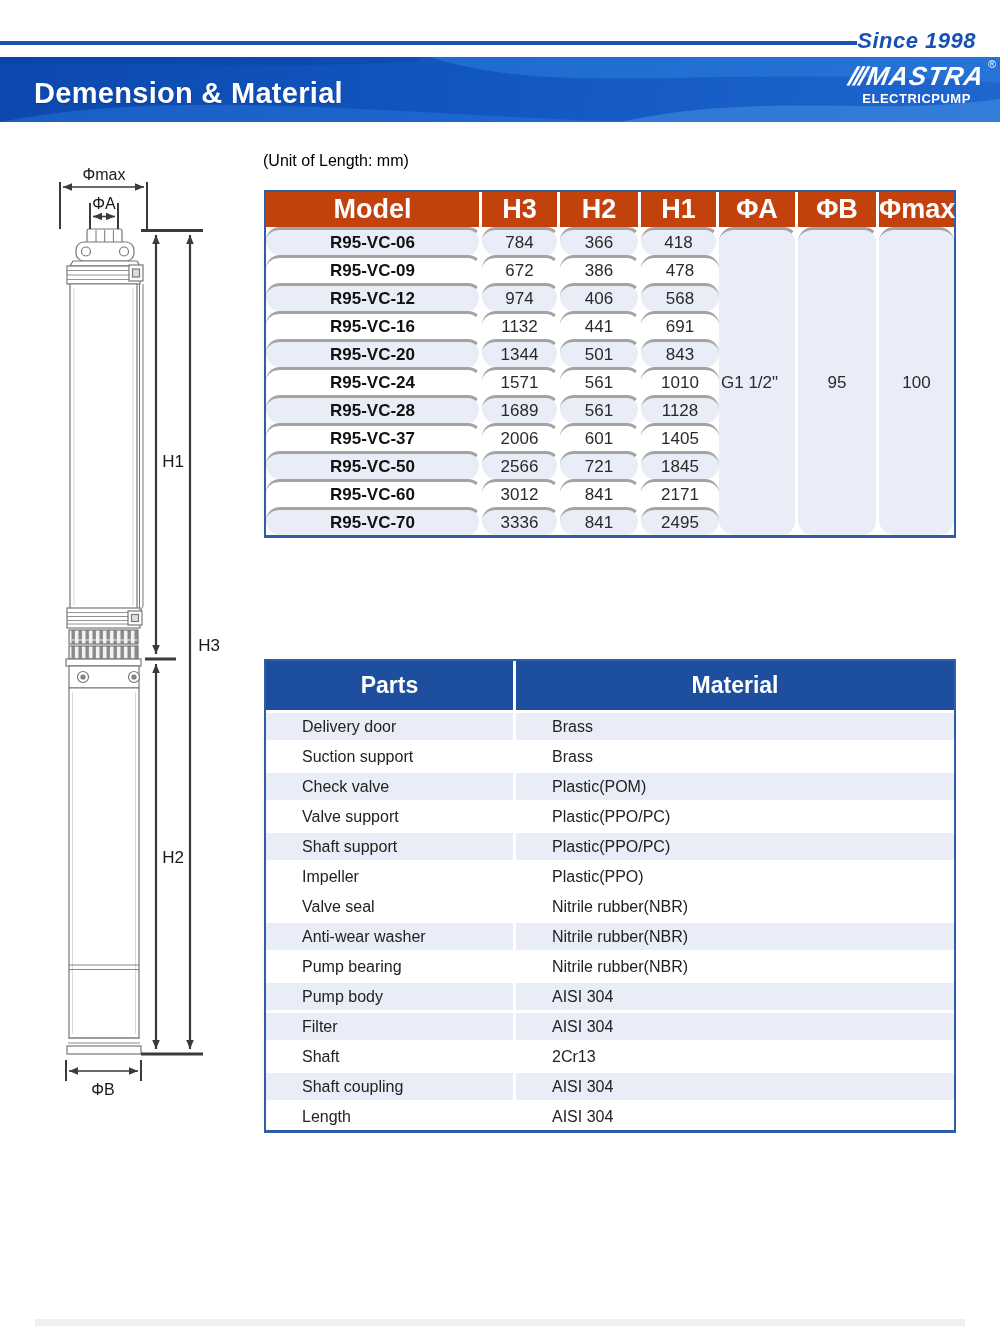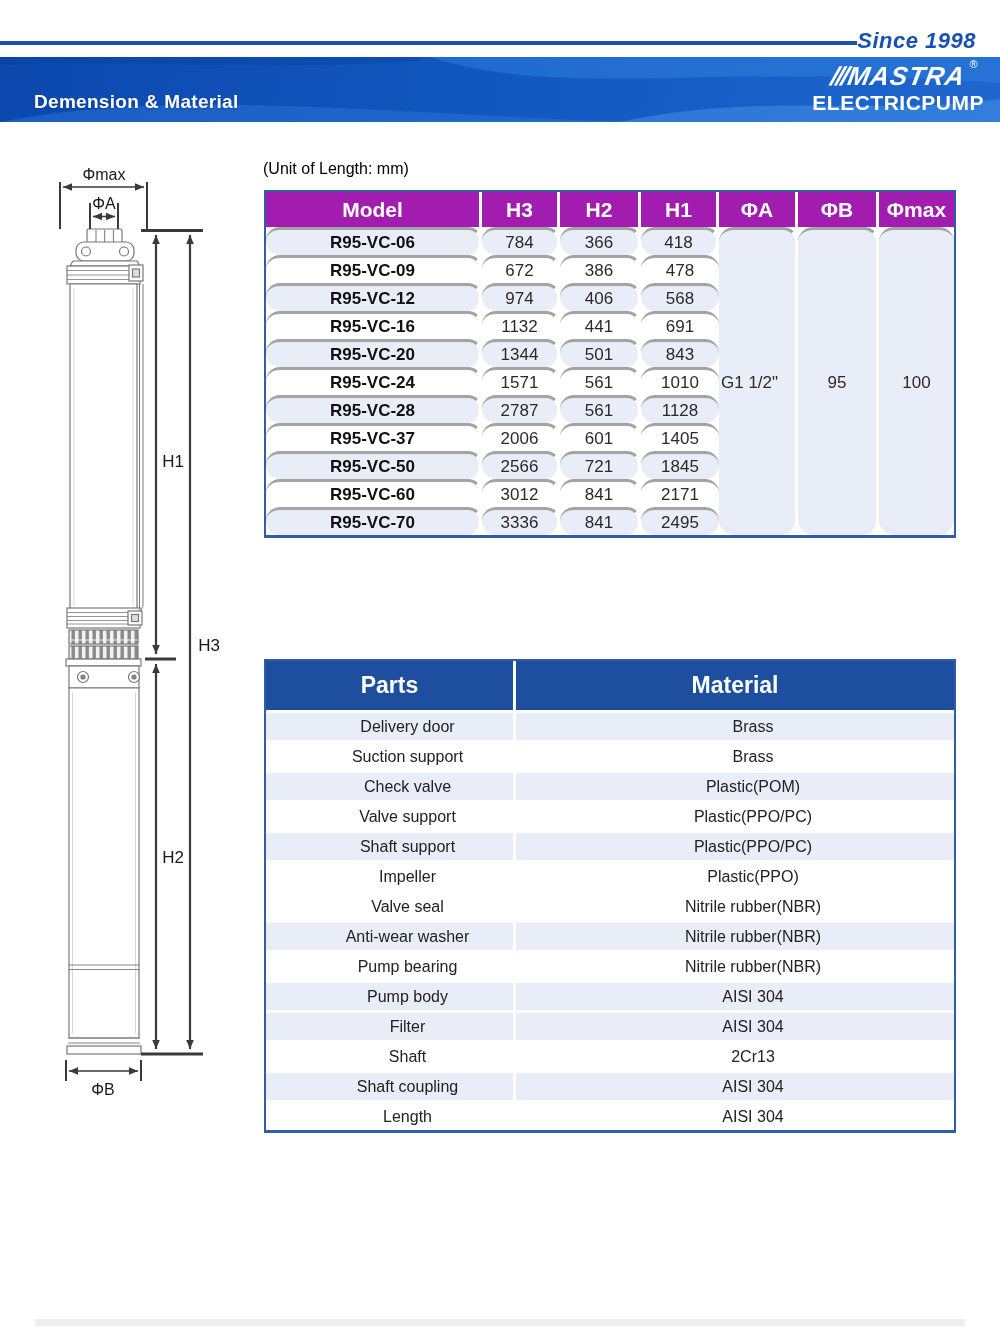--- a/index.html
+++ b/index.html
@@ -9,53 +9,53 @@
     font-family:"Liberation Sans", sans-serif;
   }
   
   .top-rule { position:absolute; left:0; top:41px; width:857px; height:4px; background:#1a50b4; }
   .since { position:absolute; top:28px; right:24px; font-style:italic; font-weight:700;
            font-size:22px; color:#1a50b4; letter-spacing:.5px; }
   
   .banner { position:absolute; top:57px; left:0; width:1000px; height:65px;
             background:linear-gradient(100deg,#0c48ae 0%, #1156be 45%, #1f66cf 100%); overflow:hidden; }
   .banner > svg { position:absolute; left:0; top:0; }
-  .banner-title { position:absolute; left:34px; top:12px; height:65px; display:flex; align-items:center;
-                  color:#fff; font-size:19px; font-weight:700; letter-spacing:.3px;
+  .banner-title { position:absolute; left:34px; top:4px; height:65px; display:flex; align-items:center;
+                  color:#fff; font-size:29px; font-weight:700; letter-spacing:.3px;
                   text-shadow:0 1px 2px rgba(0,0,40,.25); }
   .logo { position:absolute; right:16px; top:6px; color:#fff; text-align:center; line-height:1; }
   .logo-top { position:relative; display:inline-block; }
   .logo-brand { display:inline-block; font-style:italic; font-weight:800; font-size:26px;
                 letter-spacing:1px; transform:skewX(-10deg); }
   .logo-slashes { display:inline-block; font-style:italic; font-weight:800; font-size:26px;
                   letter-spacing:-2px; margin-right:2px; transform:skewX(-10deg); }
   .logo-reg { position:absolute; right:-12px; top:-4px; font-size:11px; font-style:normal; font-weight:400; }
-  .logo-sub { font-weight:700; font-size:21px; letter-spacing:.5px; margin-top:3px; }
-  
-  .unit-note { position:absolute; left:263px; top:160px; font-size:16px; color:#000; }
+  .logo-sub { font-weight:700; font-size:13px; letter-spacing:.5px; margin-top:3px; }
+  
+  .unit-note { position:absolute; left:263px; top:152px; font-size:16px; color:#000; }
   
   table { border-collapse:separate; border-spacing:0; table-layout:fixed; position:absolute; }
   .dim-table { left:264px; top:190px; width:692px;
                border:2px solid #2f5da8; border-bottom-width:3px; background:#fff; }
-  .dim-table th { background:#a21caf; color:#fff; font-size:21px; font-weight:700;
+  .dim-table th { background:#c2410c; color:#fff; font-size:27px; font-weight:700;
                   height:35px; border-right:3px solid #fff; text-align:center; }
   .dim-table th:last-child { border-right:none; }
   .dim-table td { text-align:center; font-size:17px; color:#2a2a2a; height:28px;
                   border-right:3px solid #fff; border-top:3px solid #a3a3a3; background:#fff;border-radius:15px; }
   .dim-table tr td:last-child { border-right:none;text-align:center; }
   .dim-table tr.r-odd td { background:#e9edf7; }
   .dim-table td.model { font-weight:700; color:#111; }
   .dim-table td.merged { background:#e9edf7; font-size:17px; }
   .dim-table td.merged.pa { text-align:left; padding-left:2px; }
   .parts-table { left:264px; top:659px; width:692px;
                  border:2px solid #2f5da8; border-bottom-width:3px; background:#fff; }
   .parts-table th { background:#1e4f9f; color:#fff; font-size:23px; font-weight:700;
                     height:49px; border-right:3px solid #fff; text-align:center; }
   .parts-table th:last-child { border-right:none; }
-  .parts-table td { text-align:center; font-size:16px; color:#222; height:30px;
+  .parts-table td { font-size:16px; color:#222; height:30px;
                     border-right:3px solid #fff; border-top:3px solid #fff; background:#fff;padding-left:36px; }
   .parts-table tr td:last-child { border-right:none; }
   .parts-table tr.r-odd td { background:#e9edf7; }
   
   .drawing { position:absolute; left:0; top:0; }
   
   .footer-bar { position:absolute; left:35px; top:1319px; width:930px; height:7px; background:#efefef; }
 </style>
 </head>
 <body>
@@ -214,21 +214,21 @@
         <td>843</td>
       </tr>
       <tr class="r-even">
         <td class="model">R95-VC-24</td>
         <td>1571</td>
         <td>561</td>
         <td>1010</td>
       </tr>
       <tr class="r-odd">
         <td class="model">R95-VC-28</td>
-        <td>2787</td>
+        <td>1689</td>
         <td>561</td>
         <td>1128</td>
       </tr>
       <tr class="r-even">
         <td class="model">R95-VC-37</td>
         <td>2006</td>
         <td>601</td>
         <td>1405</td>
       </tr>
       <tr class="r-odd">

